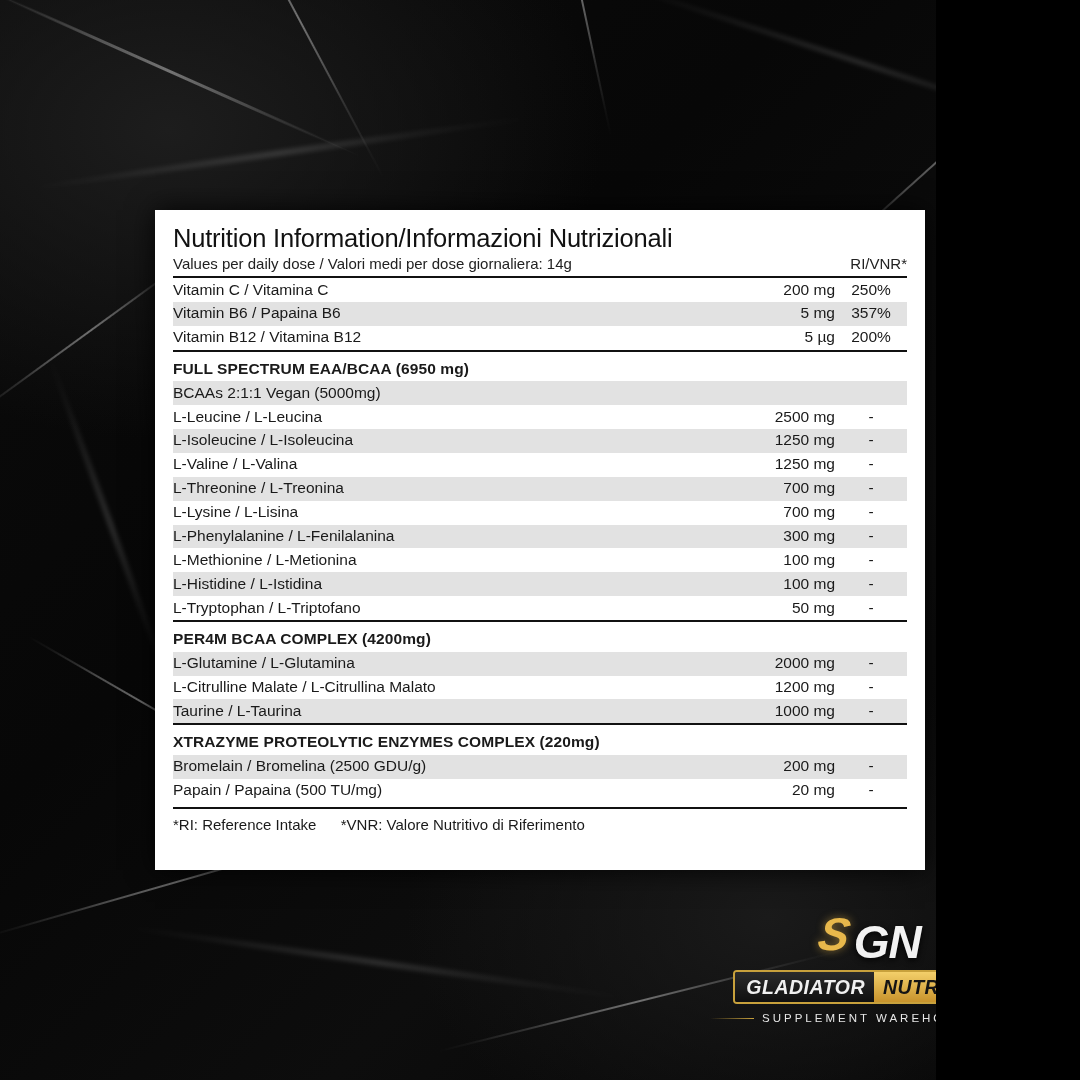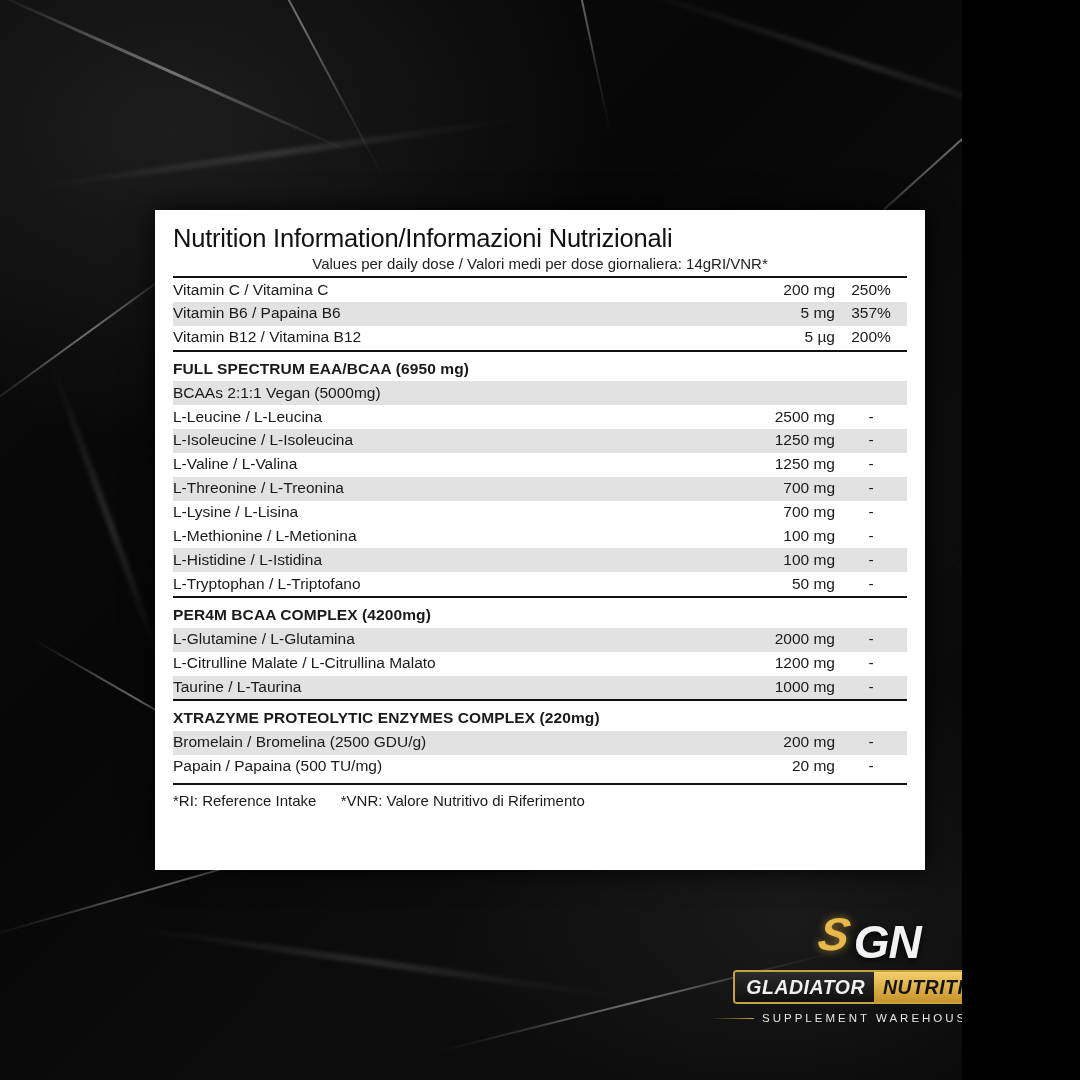--- a/index.html
+++ b/index.html
@@ -16,21 +16,20 @@
   #stage {
     position: relative;
     width: 936px;
     height: 1080px;
     background:
       radial-gradient(ellipse 700px 500px at 18% 12%, #1d1d1d 0%, rgba(10,10,10,0) 62%),
       radial-gradient(ellipse 600px 420px at 82% 85%, #1a1a1a 0%, rgba(8,8,8,0) 60%),
       radial-gradient(ellipse 500px 400px at 55% 50%, #121212 0%, rgba(5,5,5,0) 70%),
       linear-gradient(135deg, #0b0b0b 0%, #070707 40%, #0d0d0d 70%, #060606 100%);
     overflow: hidden;
-    padding-left: 26px;
   }
   
   .vein {
     position: absolute;
     background: linear-gradient(90deg, rgba(255,255,255,0) 0%, rgba(190,190,190,0.30) 25%, rgba(225,225,225,0.45) 50%, rgba(170,170,170,0.25) 75%, rgba(255,255,255,0) 100%);
     filter: blur(0.4px);
     border-radius: 50%;
     pointer-events: none;
   }
   .vein.soft { opacity: .35; filter: blur(2px); }
@@ -54,21 +53,21 @@
   }
   .title {
     font-size: 25.5px;
     color: #111;
     letter-spacing: -0.2px;
     margin: 0 0 2px 0;
     font-weight: 400;
   }
   .subrow {
     display: flex;
-    justify-content: center;
+    justify-content: space-between;
     align-items: flex-end;
     font-size: 15px;
     color: #222;
     padding-bottom: 4px;
     border-bottom: 2.5px solid #111;
   }
   .subrow .rivnr { font-size: 15px; }
 
   table.nut {
     width: 100%;
@@ -269,20 +268,25 @@
             <tr class="shade">
               <td class="name ind1">L-Threonine / L-Treonina</td>
               <td class="amount">700 mg</td>
               <td class="pct">-</td>
             </tr>
             <tr class="">
               <td class="name ind1">L-Lysine / L-Lisina</td>
               <td class="amount">700 mg</td>
               <td class="pct">-</td>
             </tr>
+            <tr class="shade">
+              <td class="name ind1">L-Phenylalanine / L-Fenilalanina</td>
+              <td class="amount">300 mg</td>
+              <td class="pct">-</td>
+            </tr>
             <tr class="">
               <td class="name ind1">L-Methionine / L-Metionina</td>
               <td class="amount">100 mg</td>
               <td class="pct">-</td>
             </tr>
             <tr class="shade">
               <td class="name ind1">L-Histidine / L-Istidina</td>
               <td class="amount">100 mg</td>
               <td class="pct">-</td>
             </tr>

